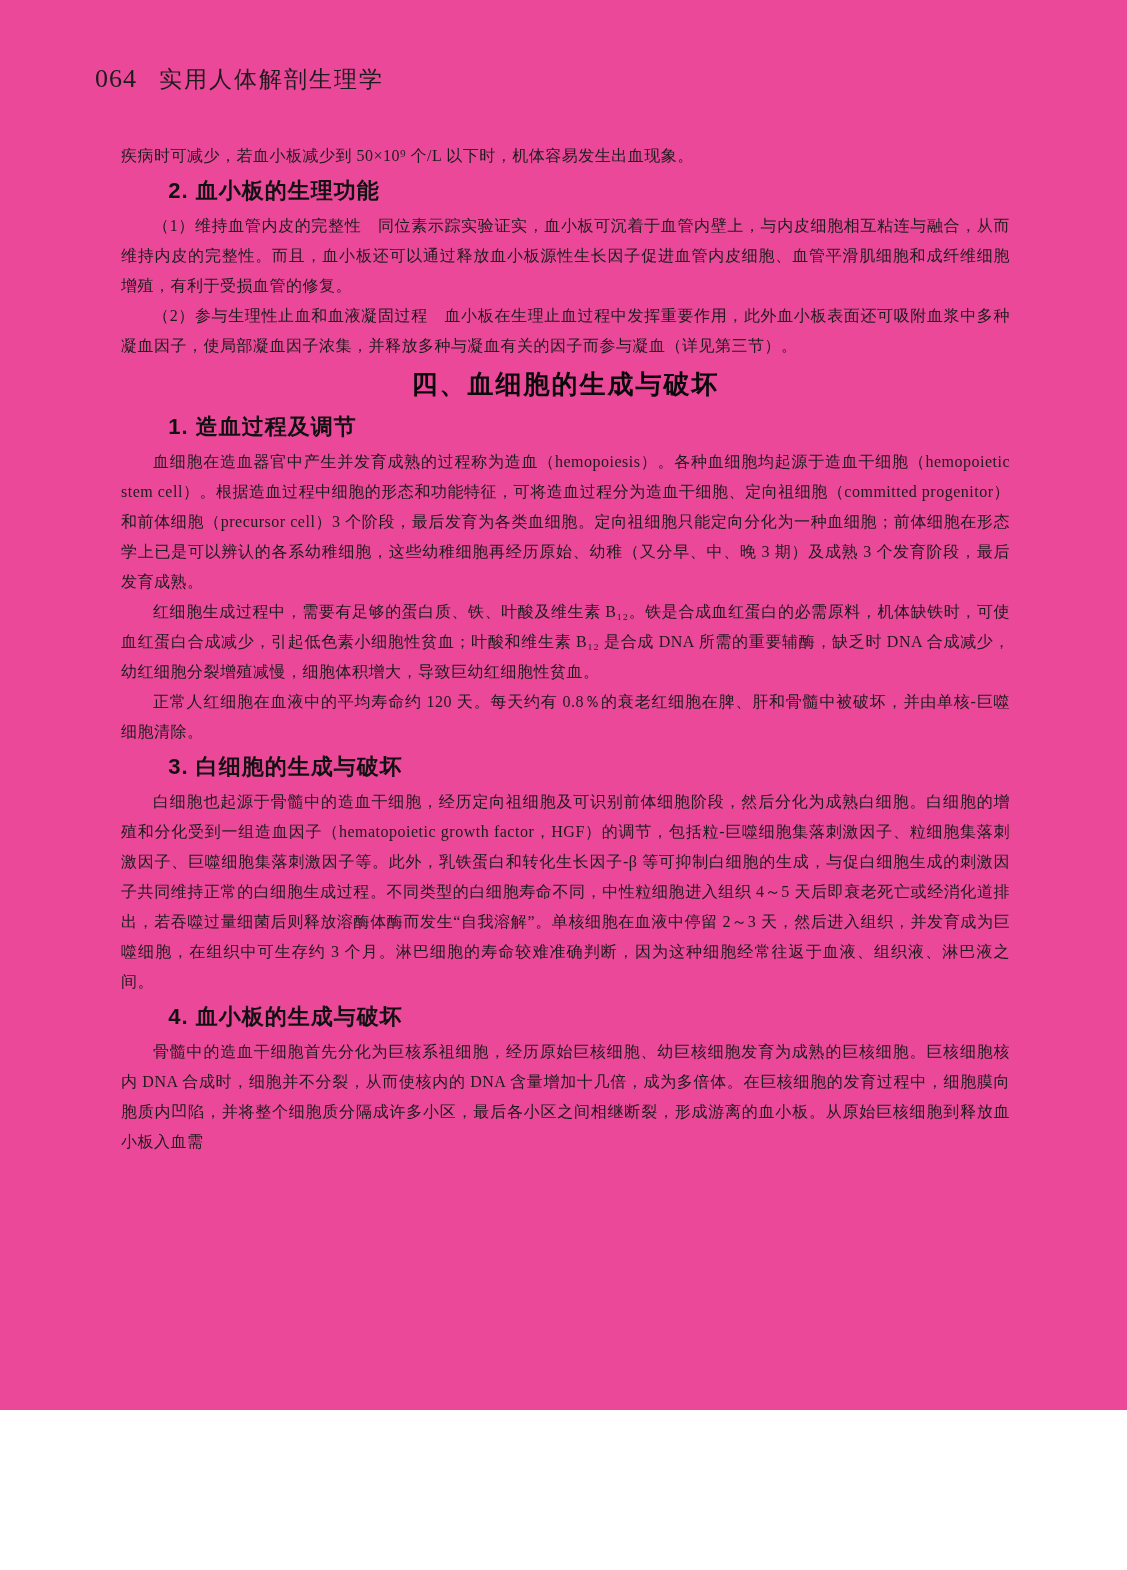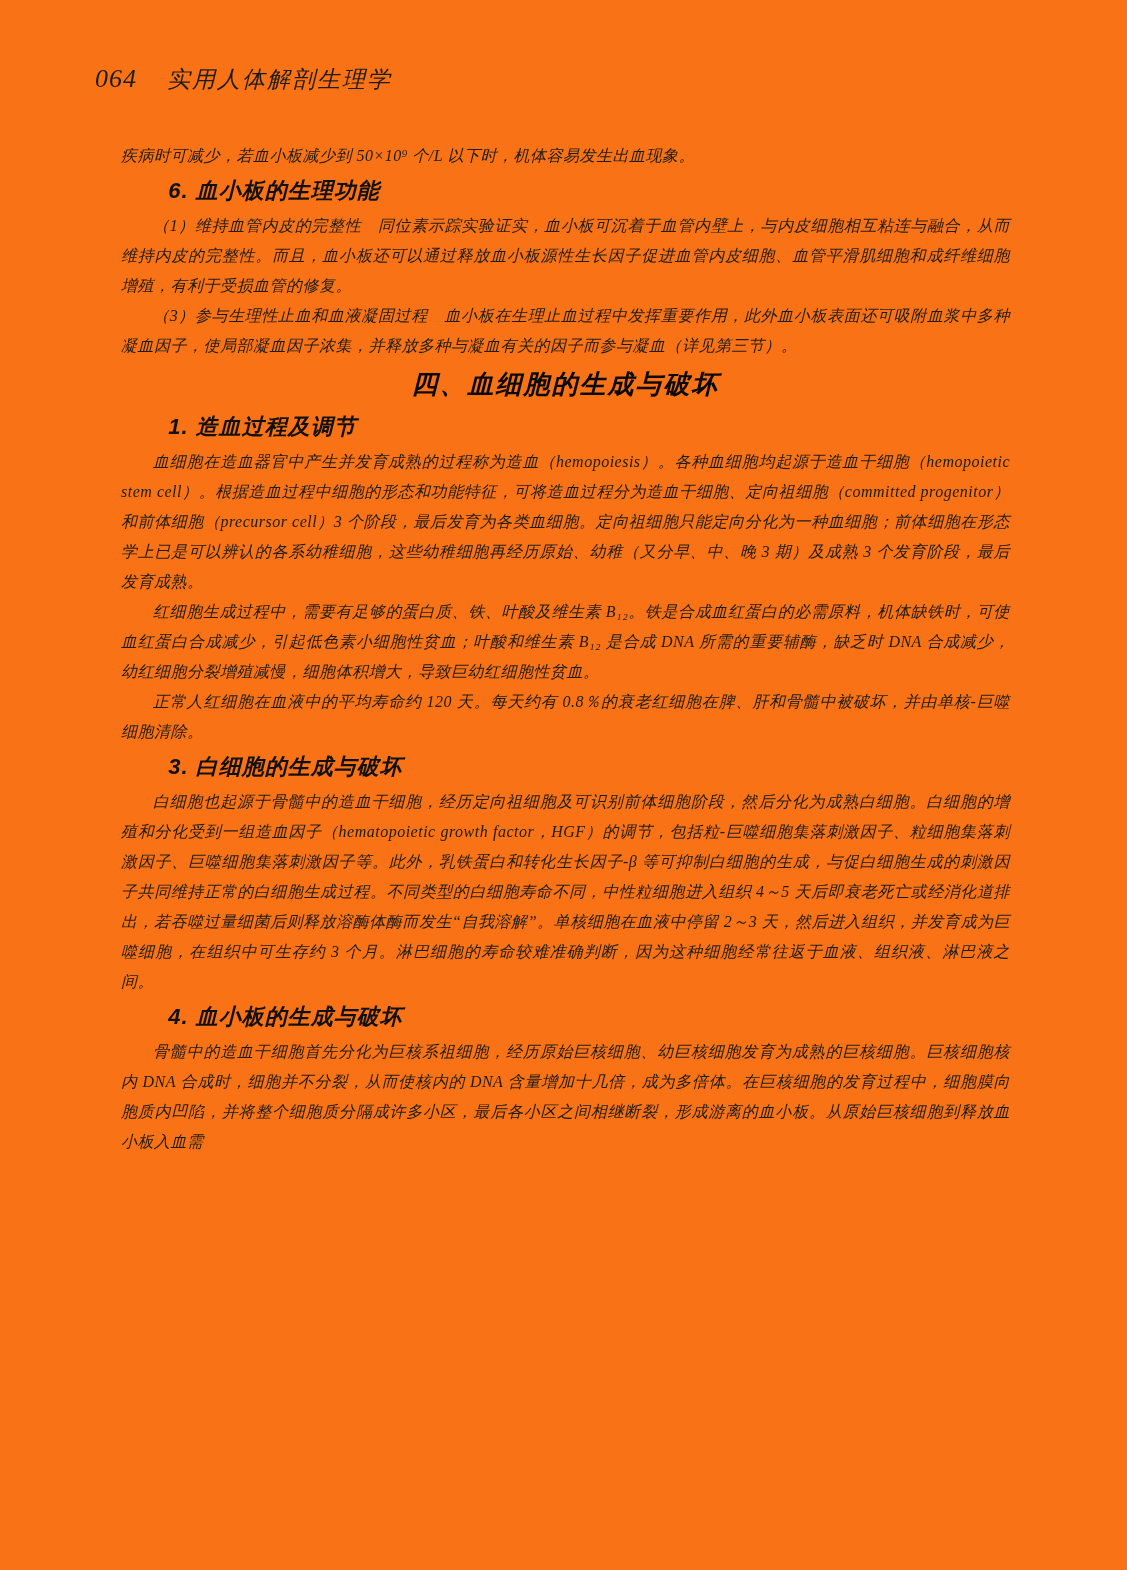--- a/index.html
+++ b/index.html
@@ -1,41 +1,40 @@
 <!DOCTYPE html>
 <html lang="zh"><head>
 <meta charset="utf-8">
 <style>
   * { box-sizing: border-box; }
   html, body { margin: 0; padding: 0; background: #ffffff; }
   .page {
     position: relative;
     width: 1127px;
-    height: 1570px;
-    background: #f97316;
+    height: 1410px;
+    background: #ec4899;
     color: #1c1c1c;
     font-family: "Liberation Serif", "DejaVu Serif", serif;
     overflow: hidden;
-    font-style: italic;
   }
   .running-header {
     position: absolute;
     top: 64px;
     left: 95px;
     width: 930px;
     display: flex;
     align-items: baseline;
   }
   .page-number {
     font-size: 26px;
     letter-spacing: 1px;
     font-family: "Liberation Serif", "DejaVu Serif", serif;
   }
   .book-title {
-    margin-left: 30px;
+    margin-left: 22px;
     font-size: 23px;
     letter-spacing: 2px;
   }
   .content {
     position: absolute;
     left: 121px;
     top: 141px;
     width: 889px;
     text-align: justify;
     text-justify: inter-ideograph;
@@ -76,23 +75,23 @@
 
 <div class="page">
 
   <div class="running-header">
     <span class="page-number">064</span>
     <span class="book-title">实用人体解剖生理学</span>
   </div>
 
   <div class="content">
     <p class="body-p no-indent">疾病时可减少，若血小板减少到 50×10⁹ 个/L 以下时，机体容易发生出血现象。</p>
-    <p class="h-sub">6. 血小板的生理功能</p>
+    <p class="h-sub">2. 血小板的生理功能</p>
     <p class="body-p">（1）维持血管内皮的完整性　同位素示踪实验证实，血小板可沉着于血管内壁上，与内皮细胞相互粘连与融合，从而维持内皮的完整性。而且，血小板还可以通过释放血小板源性生长因子促进血管内皮细胞、血管平滑肌细胞和成纤维细胞增殖，有利于受损血管的修复。</p>
-    <p class="body-p">（3）参与生理性止血和血液凝固过程　血小板在生理止血过程中发挥重要作用，此外血小板表面还可吸附血浆中多种凝血因子，使局部凝血因子浓集，并释放多种与凝血有关的因子而参与凝血（详见第三节）。</p>
+    <p class="body-p">（2）参与生理性止血和血液凝固过程　血小板在生理止血过程中发挥重要作用，此外血小板表面还可吸附血浆中多种凝血因子，使局部凝血因子浓集，并释放多种与凝血有关的因子而参与凝血（详见第三节）。</p>
     <p class="h-section">四、血细胞的生成与破坏</p>
     <p class="h-sub">1. 造血过程及调节</p>
     <p class="body-p">血细胞在造血器官中产生并发育成熟的过程称为造血（hemopoiesis）。各种血细胞均起源于造血干细胞（hemopoietic stem cell）。根据造血过程中细胞的形态和功能特征，可将造血过程分为造血干细胞、定向祖细胞（committed progenitor）和前体细胞（precursor cell）3 个阶段，最后发育为各类血细胞。定向祖细胞只能定向分化为一种血细胞；前体细胞在形态学上已是可以辨认的各系幼稚细胞，这些幼稚细胞再经历原始、幼稚（又分早、中、晚 3 期）及成熟 3 个发育阶段，最后发育成熟。</p>
     <p class="body-p">红细胞生成过程中，需要有足够的蛋白质、铁、叶酸及维生素 B₁₂。铁是合成血红蛋白的必需原料，机体缺铁时，可使血红蛋白合成减少，引起低色素小细胞性贫血；叶酸和维生素 B₁₂ 是合成 DNA 所需的重要辅酶，缺乏时 DNA 合成减少，幼红细胞分裂增殖减慢，细胞体积增大，导致巨幼红细胞性贫血。</p>
     <p class="body-p">正常人红细胞在血液中的平均寿命约 120 天。每天约有 0.8％的衰老红细胞在脾、肝和骨髓中被破坏，并由单核-巨噬细胞清除。</p>
     <p class="h-sub">3. 白细胞的生成与破坏</p>
     <p class="body-p">白细胞也起源于骨髓中的造血干细胞，经历定向祖细胞及可识别前体细胞阶段，然后分化为成熟白细胞。白细胞的增殖和分化受到一组造血因子（hematopoietic growth factor，HGF）的调节，包括粒-巨噬细胞集落刺激因子、粒细胞集落刺激因子、巨噬细胞集落刺激因子等。此外，乳铁蛋白和转化生长因子-β 等可抑制白细胞的生成，与促白细胞生成的刺激因子共同维持正常的白细胞生成过程。不同类型的白细胞寿命不同，中性粒细胞进入组织 4～5 天后即衰老死亡或经消化道排出，若吞噬过量细菌后则释放溶酶体酶而发生“自我溶解”。单核细胞在血液中停留 2～3 天，然后进入组织，并发育成为巨噬细胞，在组织中可生存约 3 个月。淋巴细胞的寿命较难准确判断，因为这种细胞经常往返于血液、组织液、淋巴液之间。</p>
     <p class="h-sub">4. 血小板的生成与破坏</p>
     <p class="body-p">骨髓中的造血干细胞首先分化为巨核系祖细胞，经历原始巨核细胞、幼巨核细胞发育为成熟的巨核细胞。巨核细胞核内 DNA 合成时，细胞并不分裂，从而使核内的 DNA 含量增加十几倍，成为多倍体。在巨核细胞的发育过程中，细胞膜向胞质内凹陷，并将整个细胞质分隔成许多小区，最后各小区之间相继断裂，形成游离的血小板。从原始巨核细胞到释放血小板入血需</p>
   </div>

